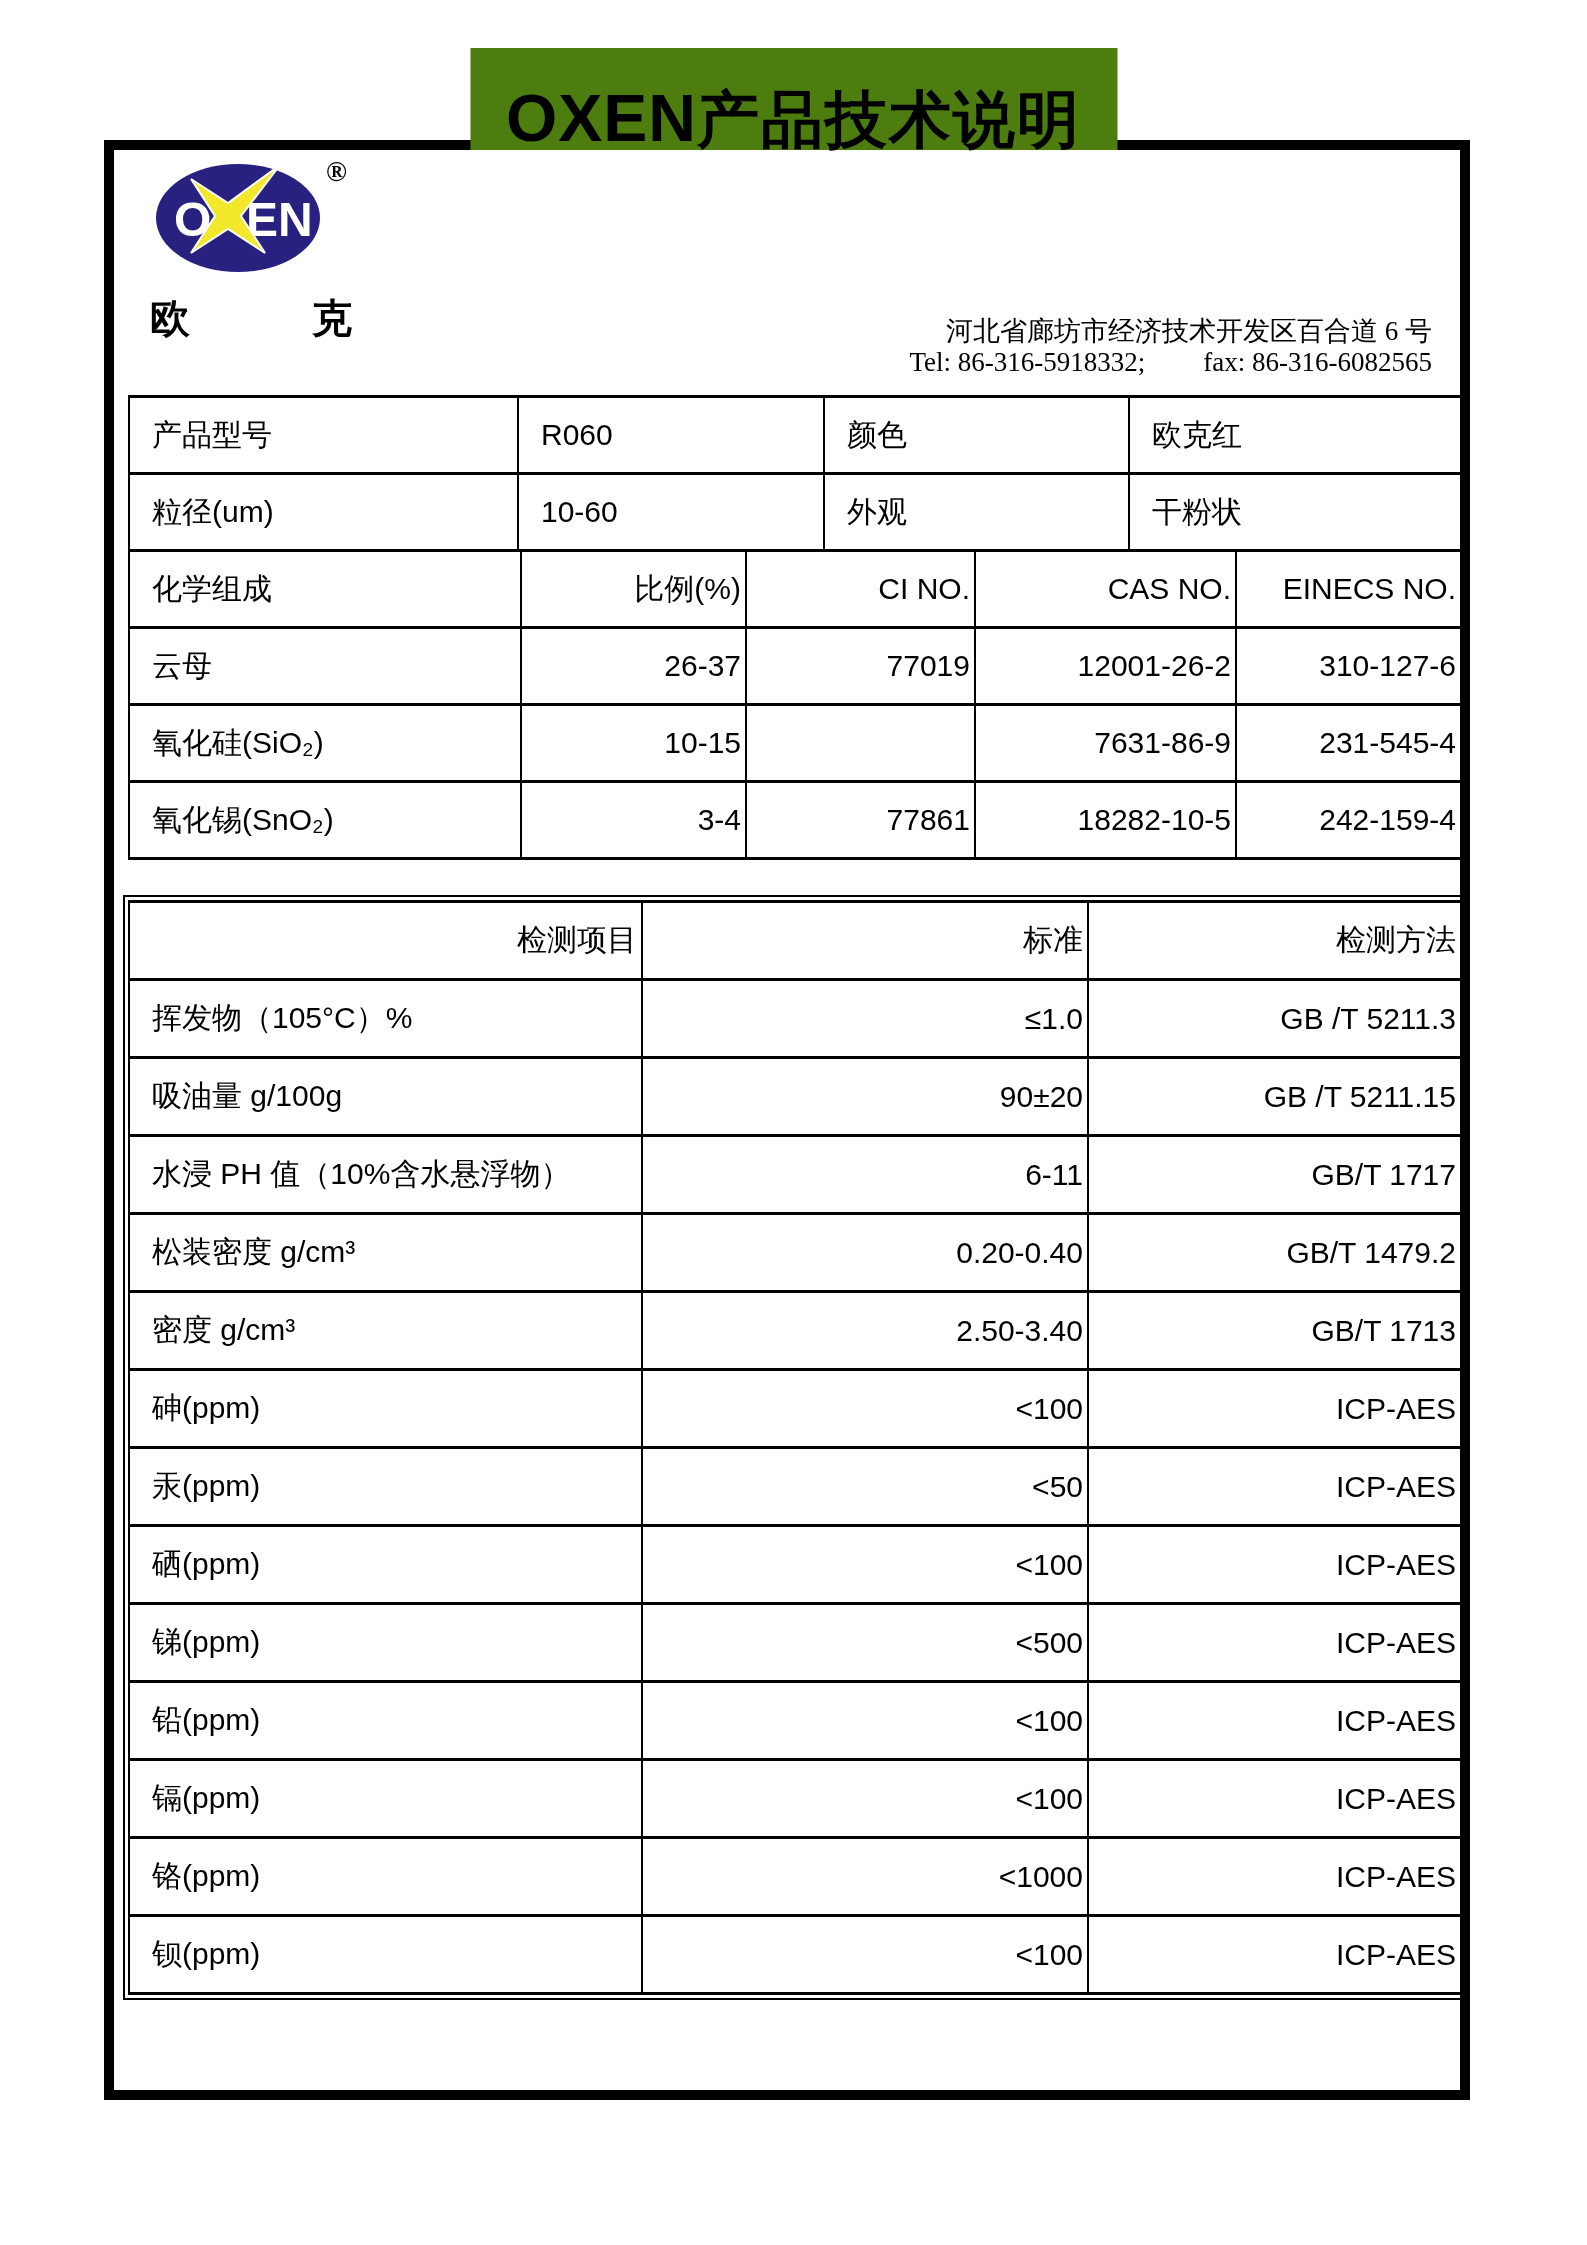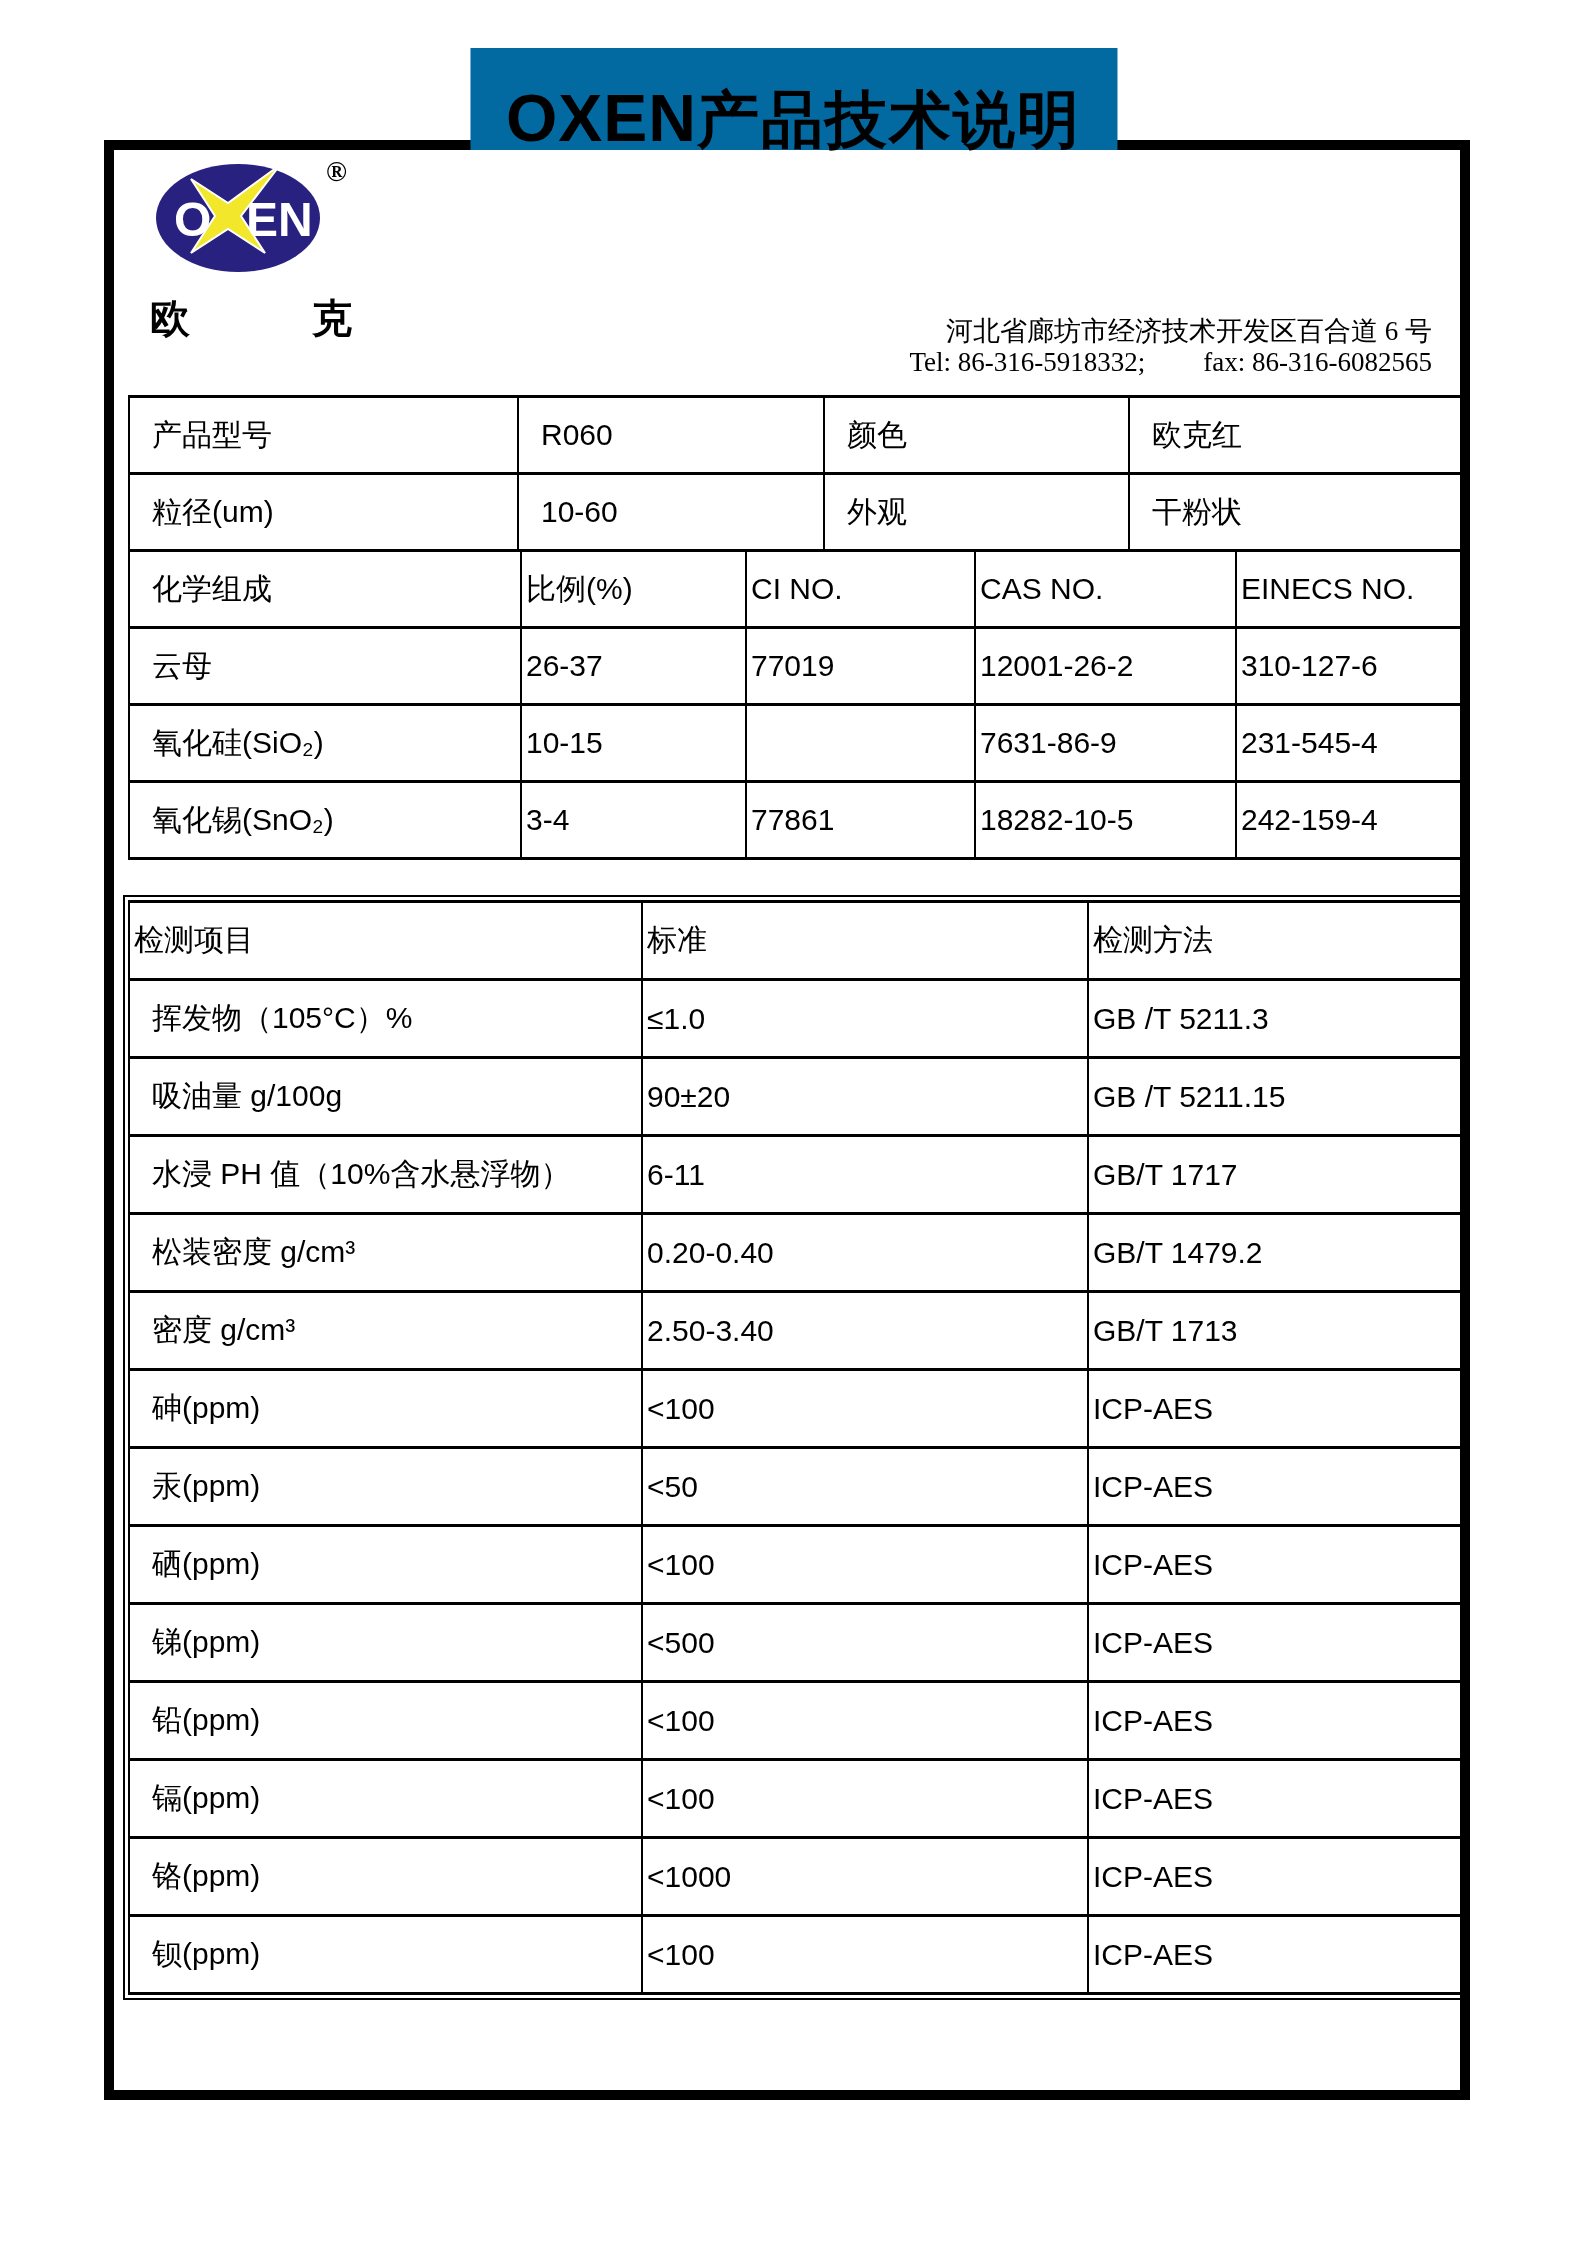--- a/index.html
+++ b/index.html
@@ -12,21 +12,21 @@
     overflow: hidden;
   }
   .page { position:absolute; inset:0; background:#fff; }
 
   
   .doc-title {
     position: absolute;
     top: 48px; left: 50%;
     transform: translateX(-50%);
     height: 102px;
-    background: #0369a1;
+    background: #4d7c0f;
     padding: 0 36px;
     display: flex; align-items: flex-end; 
     z-index: 5;
     white-space: nowrap;
   }
   .doc-title .ten {
     font-family: "Liberation Sans", "DejaVu Sans", sans-serif;
     font-weight: bold; font-size: 66px; line-height: 0.95;
     letter-spacing: 1px;
   }
@@ -92,21 +92,21 @@
     border-top: 3px solid #000;
     border-bottom: 3px solid #000;
     font-size: 30px;
     vertical-align: middle;
     overflow: hidden;
     white-space: nowrap;
   }
   table.info td, table.comp td { height: 77px; }
   table.test td { height: 78px; }
   td.l { text-align:left; padding-left:22px; padding-right:8px; }
-  td.c { text-align:left; padding:0 4px; }
+  td.c { text-align:right; padding:0 4px; }
   table.info { margin-top: 245px; }
   table.comp { margin-top: -3px; }
   table.test { margin-top: 40px; outline: 2px solid #000; outline-offset: 3px; }
 </style>
 </head>
 <body>
 
 <div class="page">
 
   <div class="doc-title">

